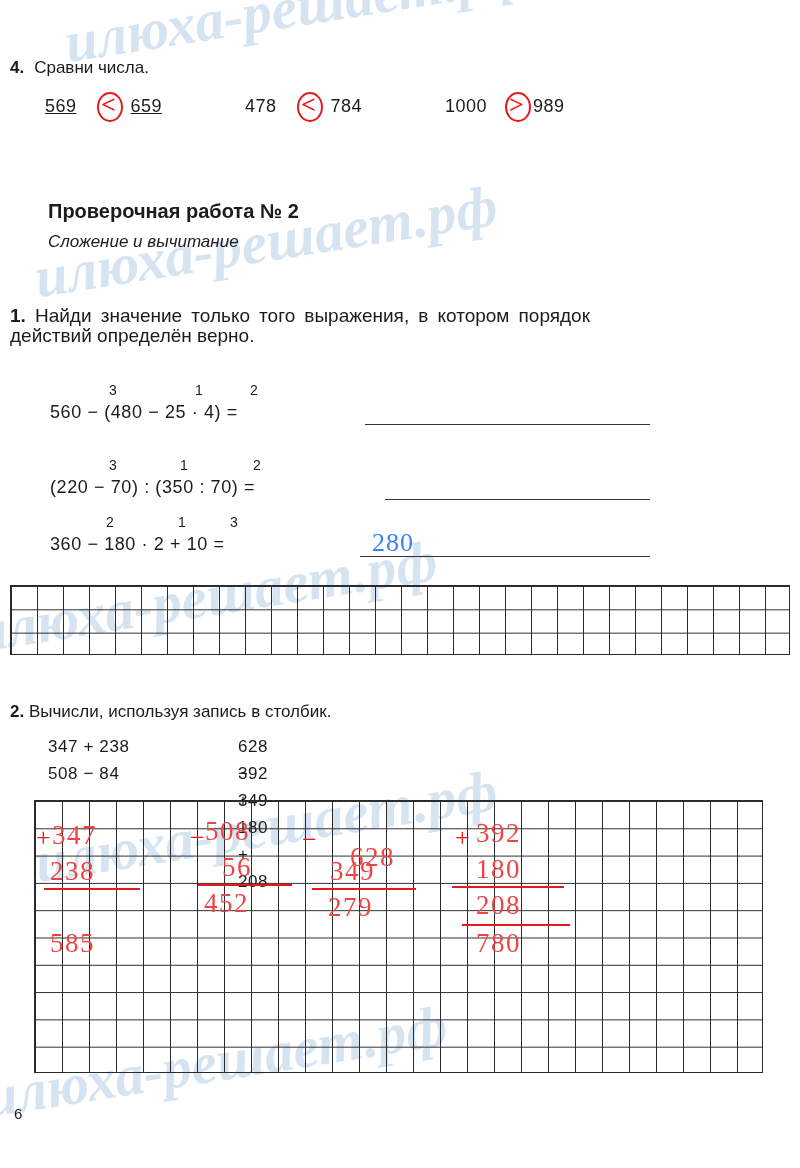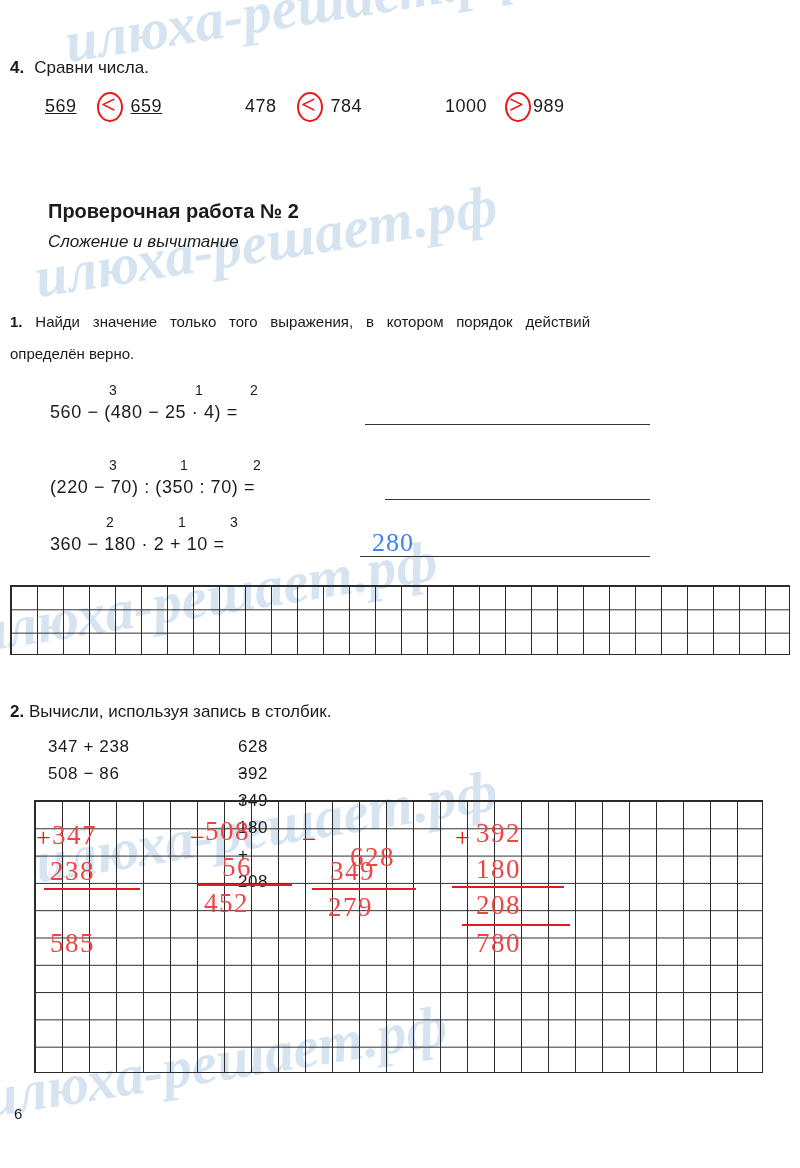--- a/index.html
+++ b/index.html
@@ -122,22 +122,22 @@
     font-size: 17px;
     font-style: italic;
   }
 
   
   .task1 {
     position: absolute;
     left: 10px;
     top: 306px;
     width: 580px;
-    font-size: 15px;
-    line-height: 32px;
+    font-size: 19px;
+    line-height: 20px;
   }
   .task1 .lead {
     display: inline;
     font-weight: bold;
   }
   .justified {
     text-align: justify;
     text-align-last: left;
   }
 
@@ -313,21 +313,21 @@
 
     <div class="grid grid-a"></div>
 
     <div class="task2">
       <span class="task-num">2.</span>
       <span>Вычисли, используя запись в столбик.</span>
     </div>
 
     <div class="t2-lines">
       <div>347  +  238</div>
-      <div>508  −  86</div>
+      <div>508  −  84</div>
       <div class="t2-col2">628  −  349</div>
       <div class="t2-col2b">392  +  180  +  208</div>
     </div>
 
     <div class="grid grid-b"></div>
 
     <div class="hw-op" style="left:36px; top:823px;">+</div>
     <div class="hw" style="left:52px; top:820px;">347</div>
     <div class="hw" style="left:50px; top:856px;">238</div>
     <div class="hline" style="left:44px; top:888px; width:96px;"></div>

